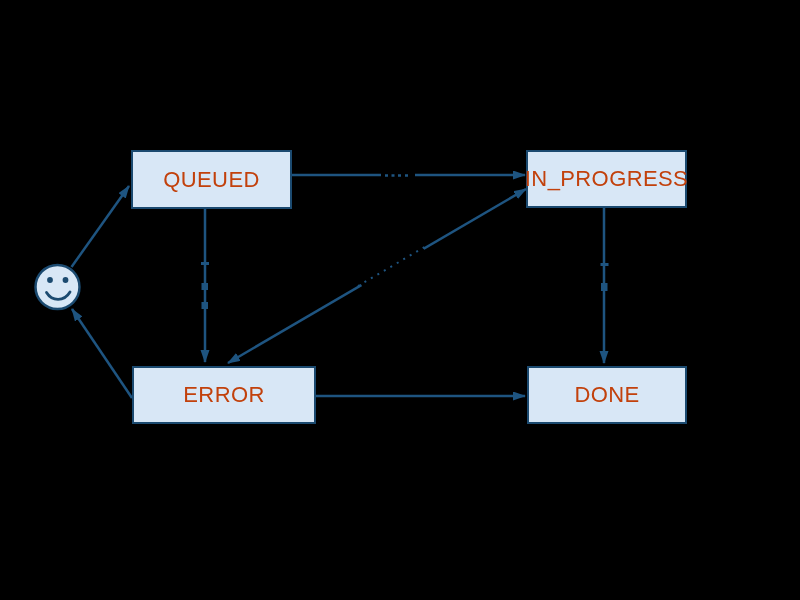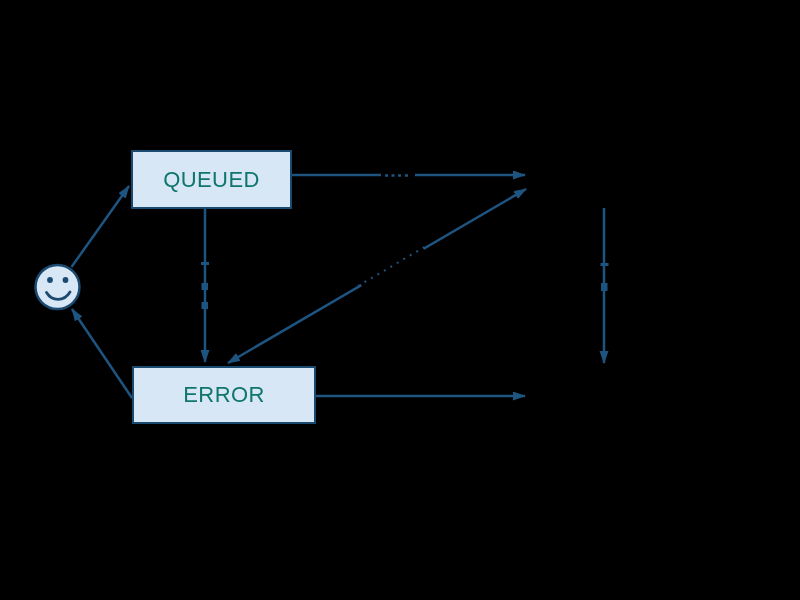--- a/index.html
+++ b/index.html
@@ -23,21 +23,21 @@
     top: 0;
   }
   .node {
     position: absolute;
     box-sizing: border-box;
     background: #d8e7f6;
     border: 2.5px solid #1b4a70;
     display: flex;
     align-items: center;
     justify-content: center;
-    color: #0f766e;
+    color: #c2410c;
     font-size: 22px;
     letter-spacing: 0.4px;
     white-space: nowrap;
   }
   .node-queued      { left: 131px; top: 150px; width: 161px; height: 59px; }
   .node-in-progress { left: 526px; top: 150px; width: 161px; height: 58px; }
   .node-error       { left: 132px; top: 366px; width: 184px; height: 58px; }
   .node-done        { left: 527px; top: 366px; width: 160px; height: 58px; }
 </style>
 </head>
@@ -82,17 +82,23 @@
       <circle cx="57.5" cy="287" r="22" fill="#d8e7f6" stroke="#1b4a70" stroke-width="2.5"></circle>
       <circle cx="50" cy="280" r="2.9" fill="#1b4a70"></circle>
       <circle cx="65.5" cy="280" r="2.9" fill="#1b4a70"></circle>
       <path d="M46.5 292.5 C 52 301.5, 64 302, 70 292" fill="none" stroke="#1b4a70" stroke-width="2.8" stroke-linecap="round"></path>
     </g>
   </svg>
 
   <div class="node node-queued">
     <span>QUEUED</span>
   </div>
+  <div class="node node-in-progress">
+    <span>IN_PROGRESS</span>
+  </div>
   <div class="node node-error">
     <span>ERROR</span>
+  </div>
+  <div class="node node-done">
+    <span>DONE</span>
   </div>
 
 </div>
 
 </body></html>

